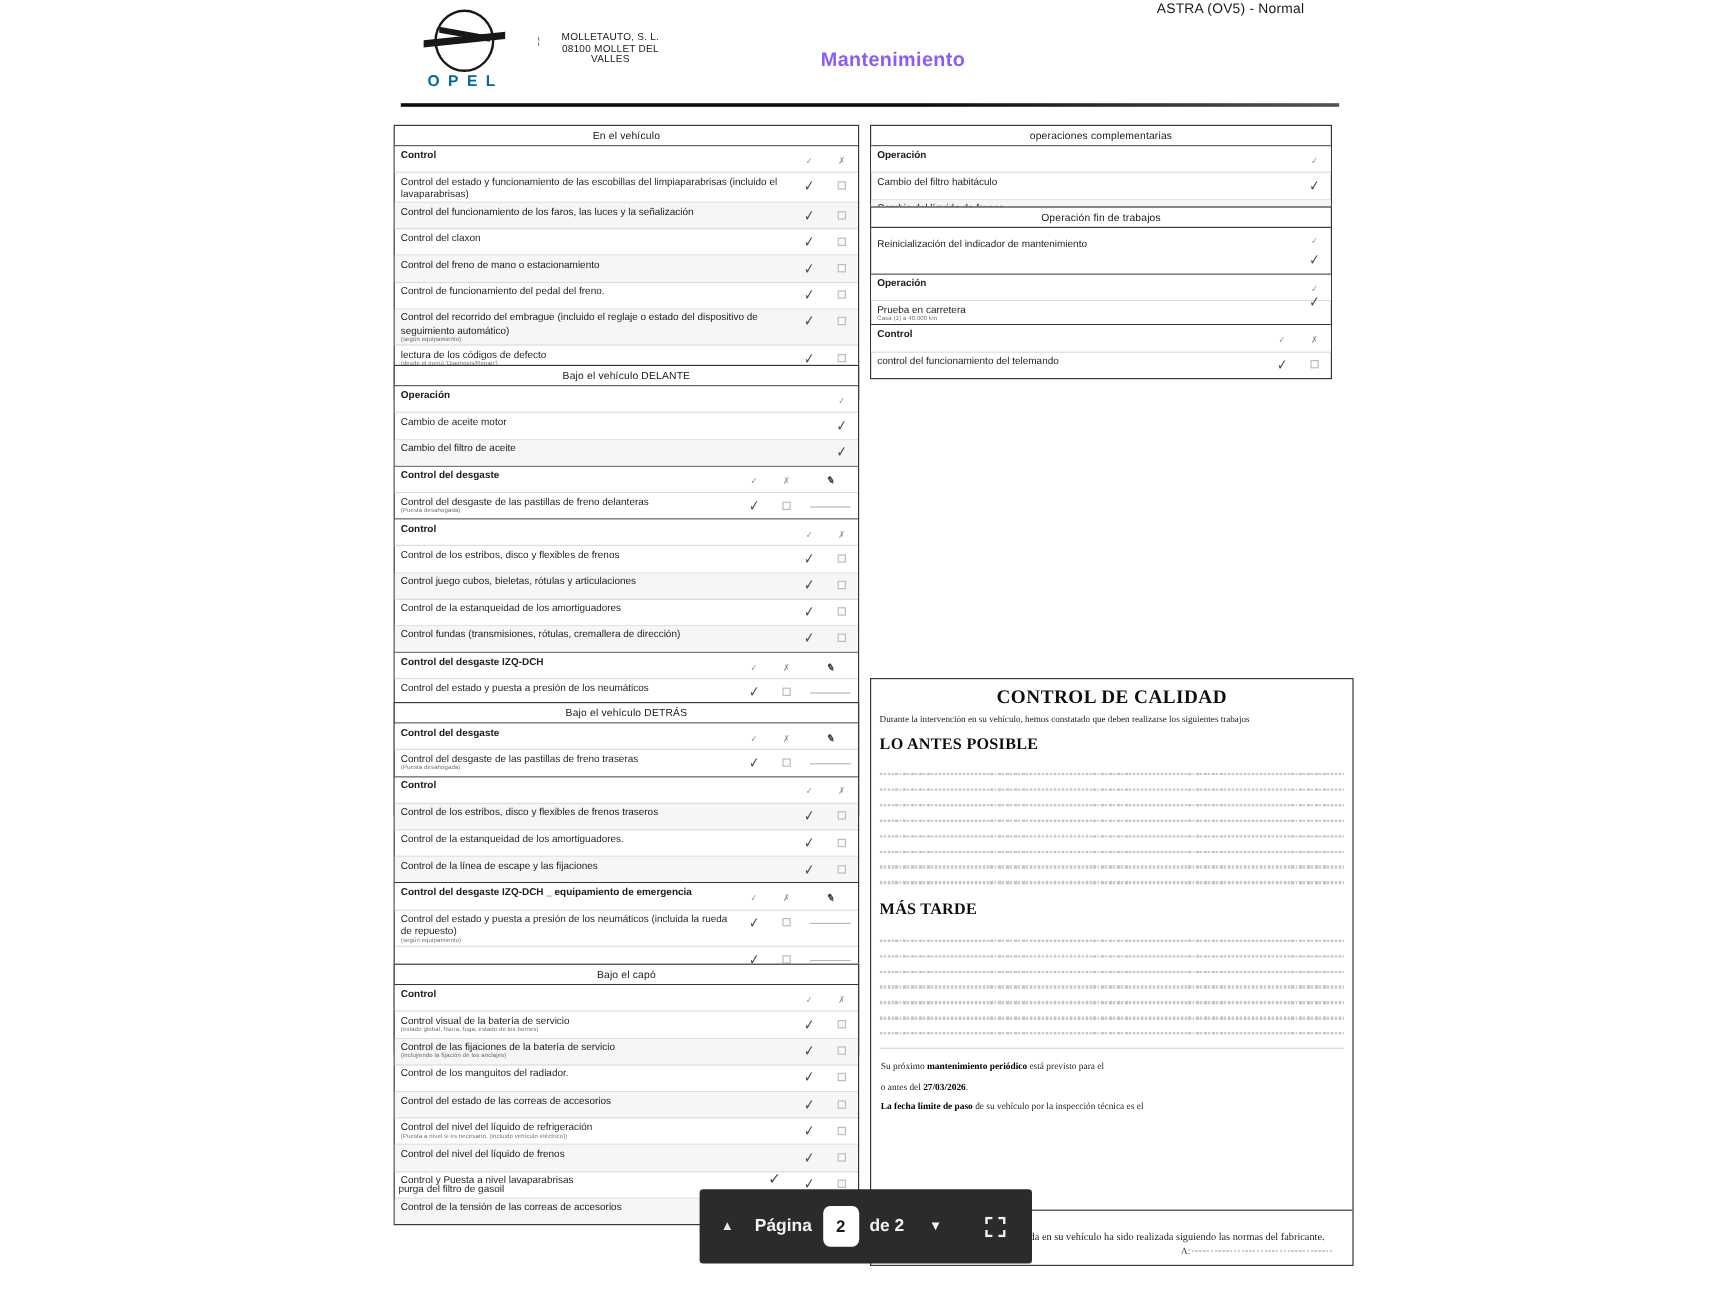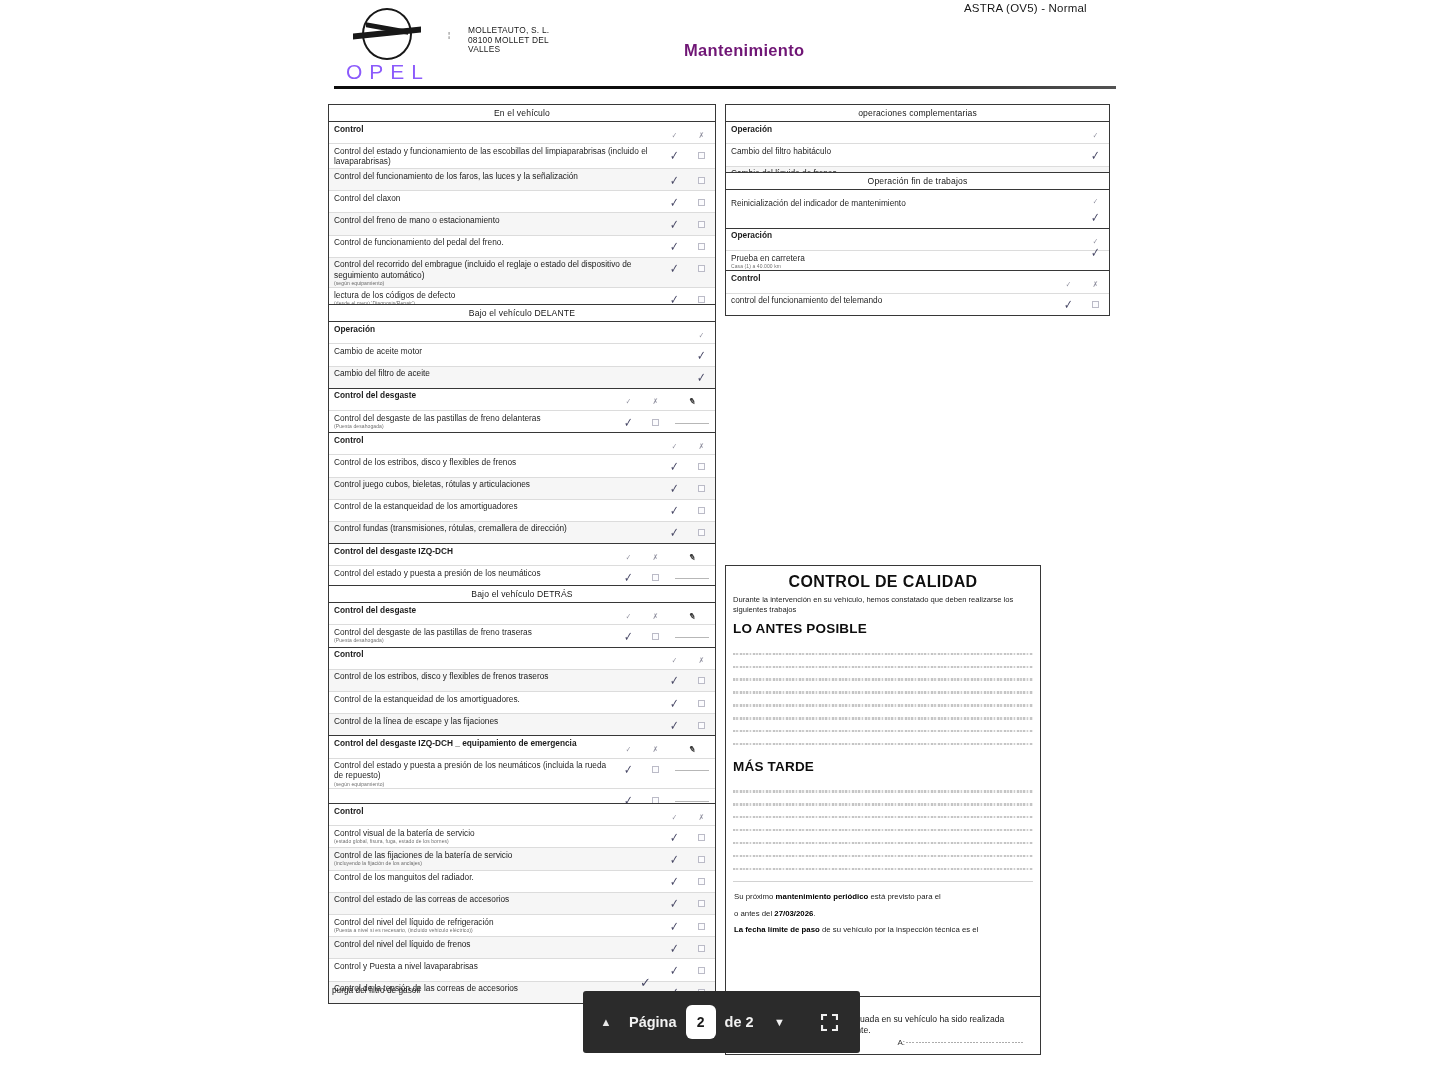--- a/index.html
+++ b/index.html
@@ -44,35 +44,36 @@
   }
   .opel-bolt2 {
     position: absolute; left: 30px; top: 20px;
     width: 42px; height: 5px;
     background: #1c1c1c;
     transform: skewY(10deg);
   }
   .opel-word {
     position: absolute; left: 0; top: 54px;
     width: 104px;
-    font-size: 21px; font-weight: normal; letter-spacing: 7px;
-    color: #8b5cf6; text-align: center;
+    font-size: 13px; font-weight: bold; letter-spacing: 7px;
+    color: #0369a1; text-align: center;
   }
   .dealer {
     position: absolute; left: 140px; top: 26px;
     font-size: 8.4px; line-height: 9.6px; color: #1a1a1a;
     letter-spacing: .2px;
+    text-align: center;
   }
   .dealer-tick {
     position: absolute; left: 120px; top: 30px;
     font-size: 8px; color: #444;
   }
   .doc-title {
     position: absolute; left: 356px; top: 41px;
-    font-size: 16.5px; font-weight: bold; color: #701a75;
+    font-size: 16.5px; font-weight: bold; color: #8b5cf6;
     letter-spacing: .3px;
   }
   .model-tag {
     position: absolute; left: 636px; top: 2px;
     font-size: 11.5px; color: #1a1a1a;
     letter-spacing: .2px;
   }
   .hdr-rule {
     position: absolute; left: 6px; top: 86px;
     width: 782px; height: 3px;
@@ -597,20 +598,21 @@
           </div>
           <div class="marks" style="padding-top:6px;">
               <div class="cell" style="width:5px;"></div>
               <div class="cell wide" style="width:68px;"><span class="datefield">//</span></div>
             </div>
         </div>
       </div>
     </div>
 
     <div class="box" style="left:0px; top:803px; width:388px;">
+      <div class="box-title">Bajo el capó</div>
       <div class="grp">
         <div class="row hdrow">
           <div class="lbl">Control</div>
           <div class="marks">
               <div class="cell"><span class="tick mini">✓</span></div>
               <div class="cell"><span class="tick mini">✗</span></div>
             </div>
         </div>
         <div class="row">
           <div class="lbl">
@@ -745,21 +747,21 @@
         <div class="row">
           <div class="lbl">control del funcionamiento del telemando</div>
           <div class="marks">
               <div class="cell"><span class="tick">✓</span></div>
               <div class="cell"><span class="cbox"></span></div>
             </div>
         </div>
       </div>
     </div>
 
-    <div class="box" id="qc" style="left:397px; top:565px; width:316px; height:490px;">
+    <div class="box" id="qc" style="left:397px; top:565px; width:403px; height:490px;font-family:Liberation Serif, serif;">
       <div class="qc-title">CONTROL DE CALIDAD</div>
       <div class="qc-intro">Durante la intervención en su vehículo, hemos constatado que deben realizarse los siguientes trabajos</div>
       <div class="qc-h">LO ANTES POSIBLE</div>
       <div class="qc-lines">
         <div class="qc-ln smear"></div>
         <div class="qc-ln smear"></div>
         <div class="qc-ln smear"></div>
         <div class="qc-ln smear"></div>
         <div class="qc-ln smear"></div>
         <div class="qc-ln smear"></div>

